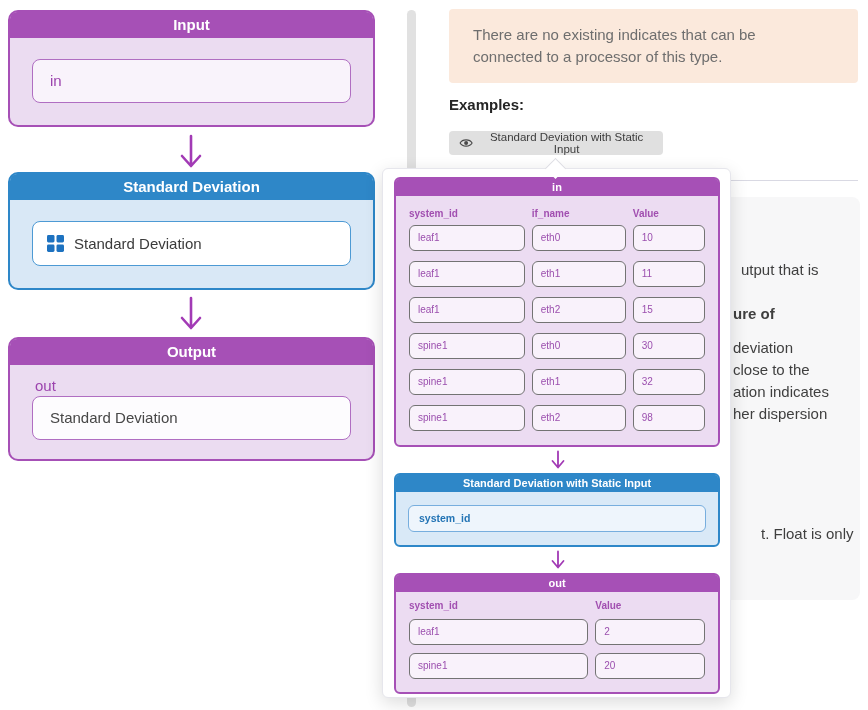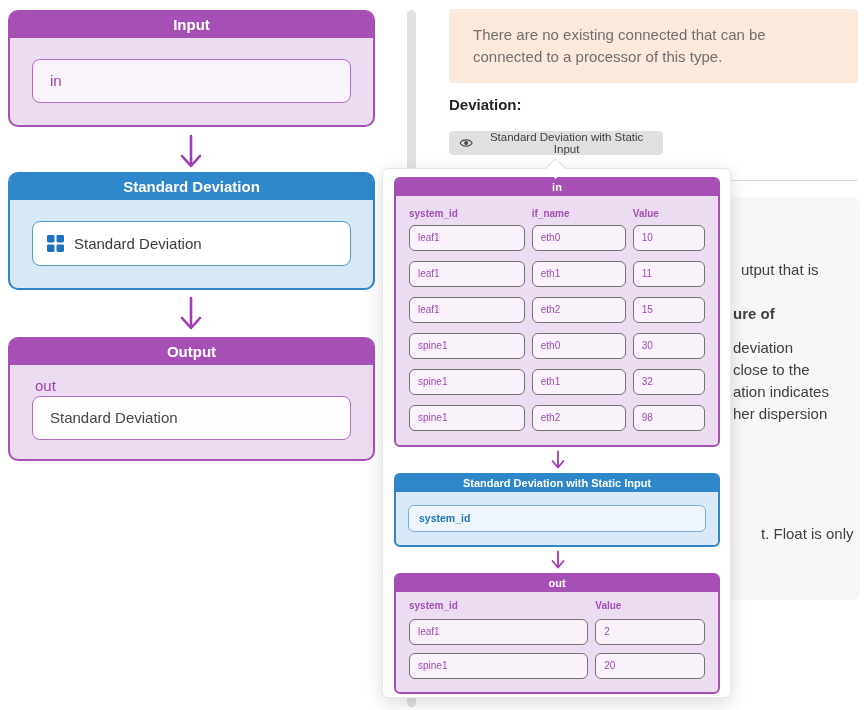--- a/index.html
+++ b/index.html
@@ -107,25 +107,25 @@
   <div class="node purple output-node">
     <div class="node-header">Output</div>
     <div class="out-label">out</div>
     <div class="out-field">Standard Deviation</div>
   </div>
 
   <div class="scrollbar"></div>
 
   <div class="warning">
 
-  <div>There are no existing connected that can be</div>
+  <div>There are no existing indicates that can be</div>
       <div>connected to a processor of this type.</div>
     </div>
 
-  <div class="examples-label">Deviation:</div>
+  <div class="examples-label">Examples:</div>
 
   <button class="example-btn">
     <svg width="15" height="12" viewBox="0 0 15 12">
       <path d="M1.2 6 C3.6 1.6 11.4 1.6 13.8 6 C11.4 10.4 3.6 10.4 1.2 6 Z" fill="none" stroke="#4a4a4a" stroke-width="1.2"></path>
       <circle cx="7.5" cy="6" r="2.1" fill="#4a4a4a"></circle>
     </svg>
     <span>Standard Deviation with Static Input</span>
   </button>
 
   <div class="divider"></div>

